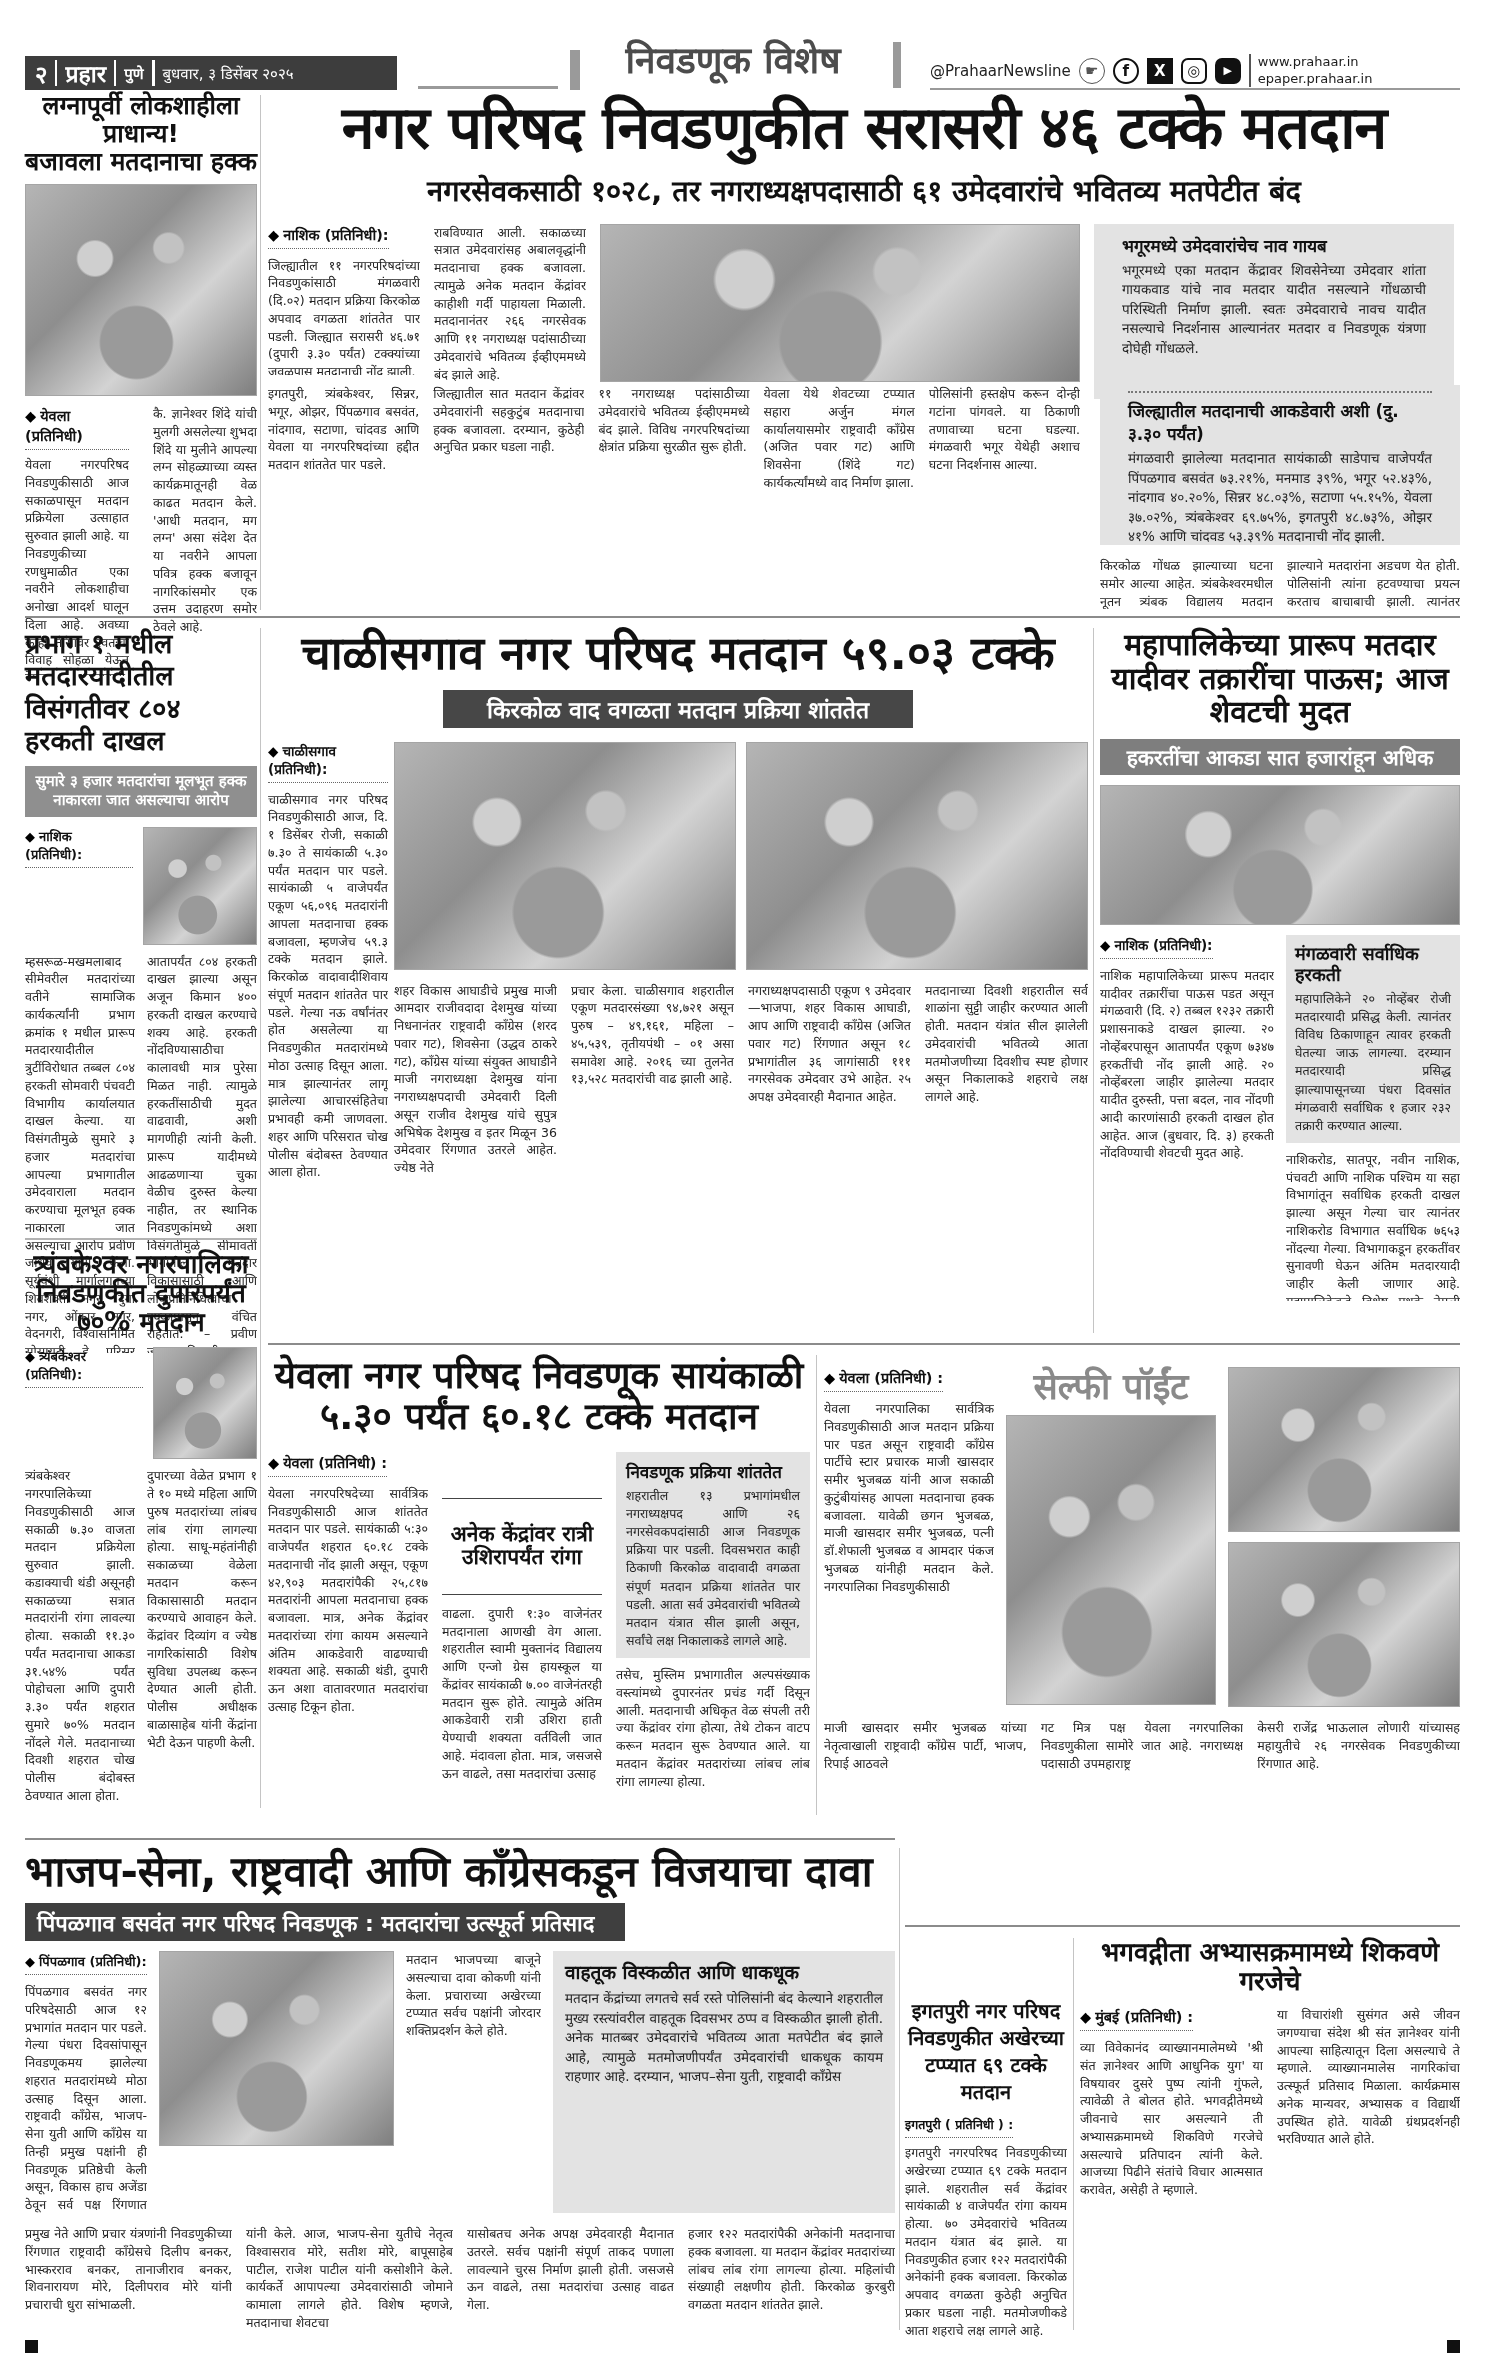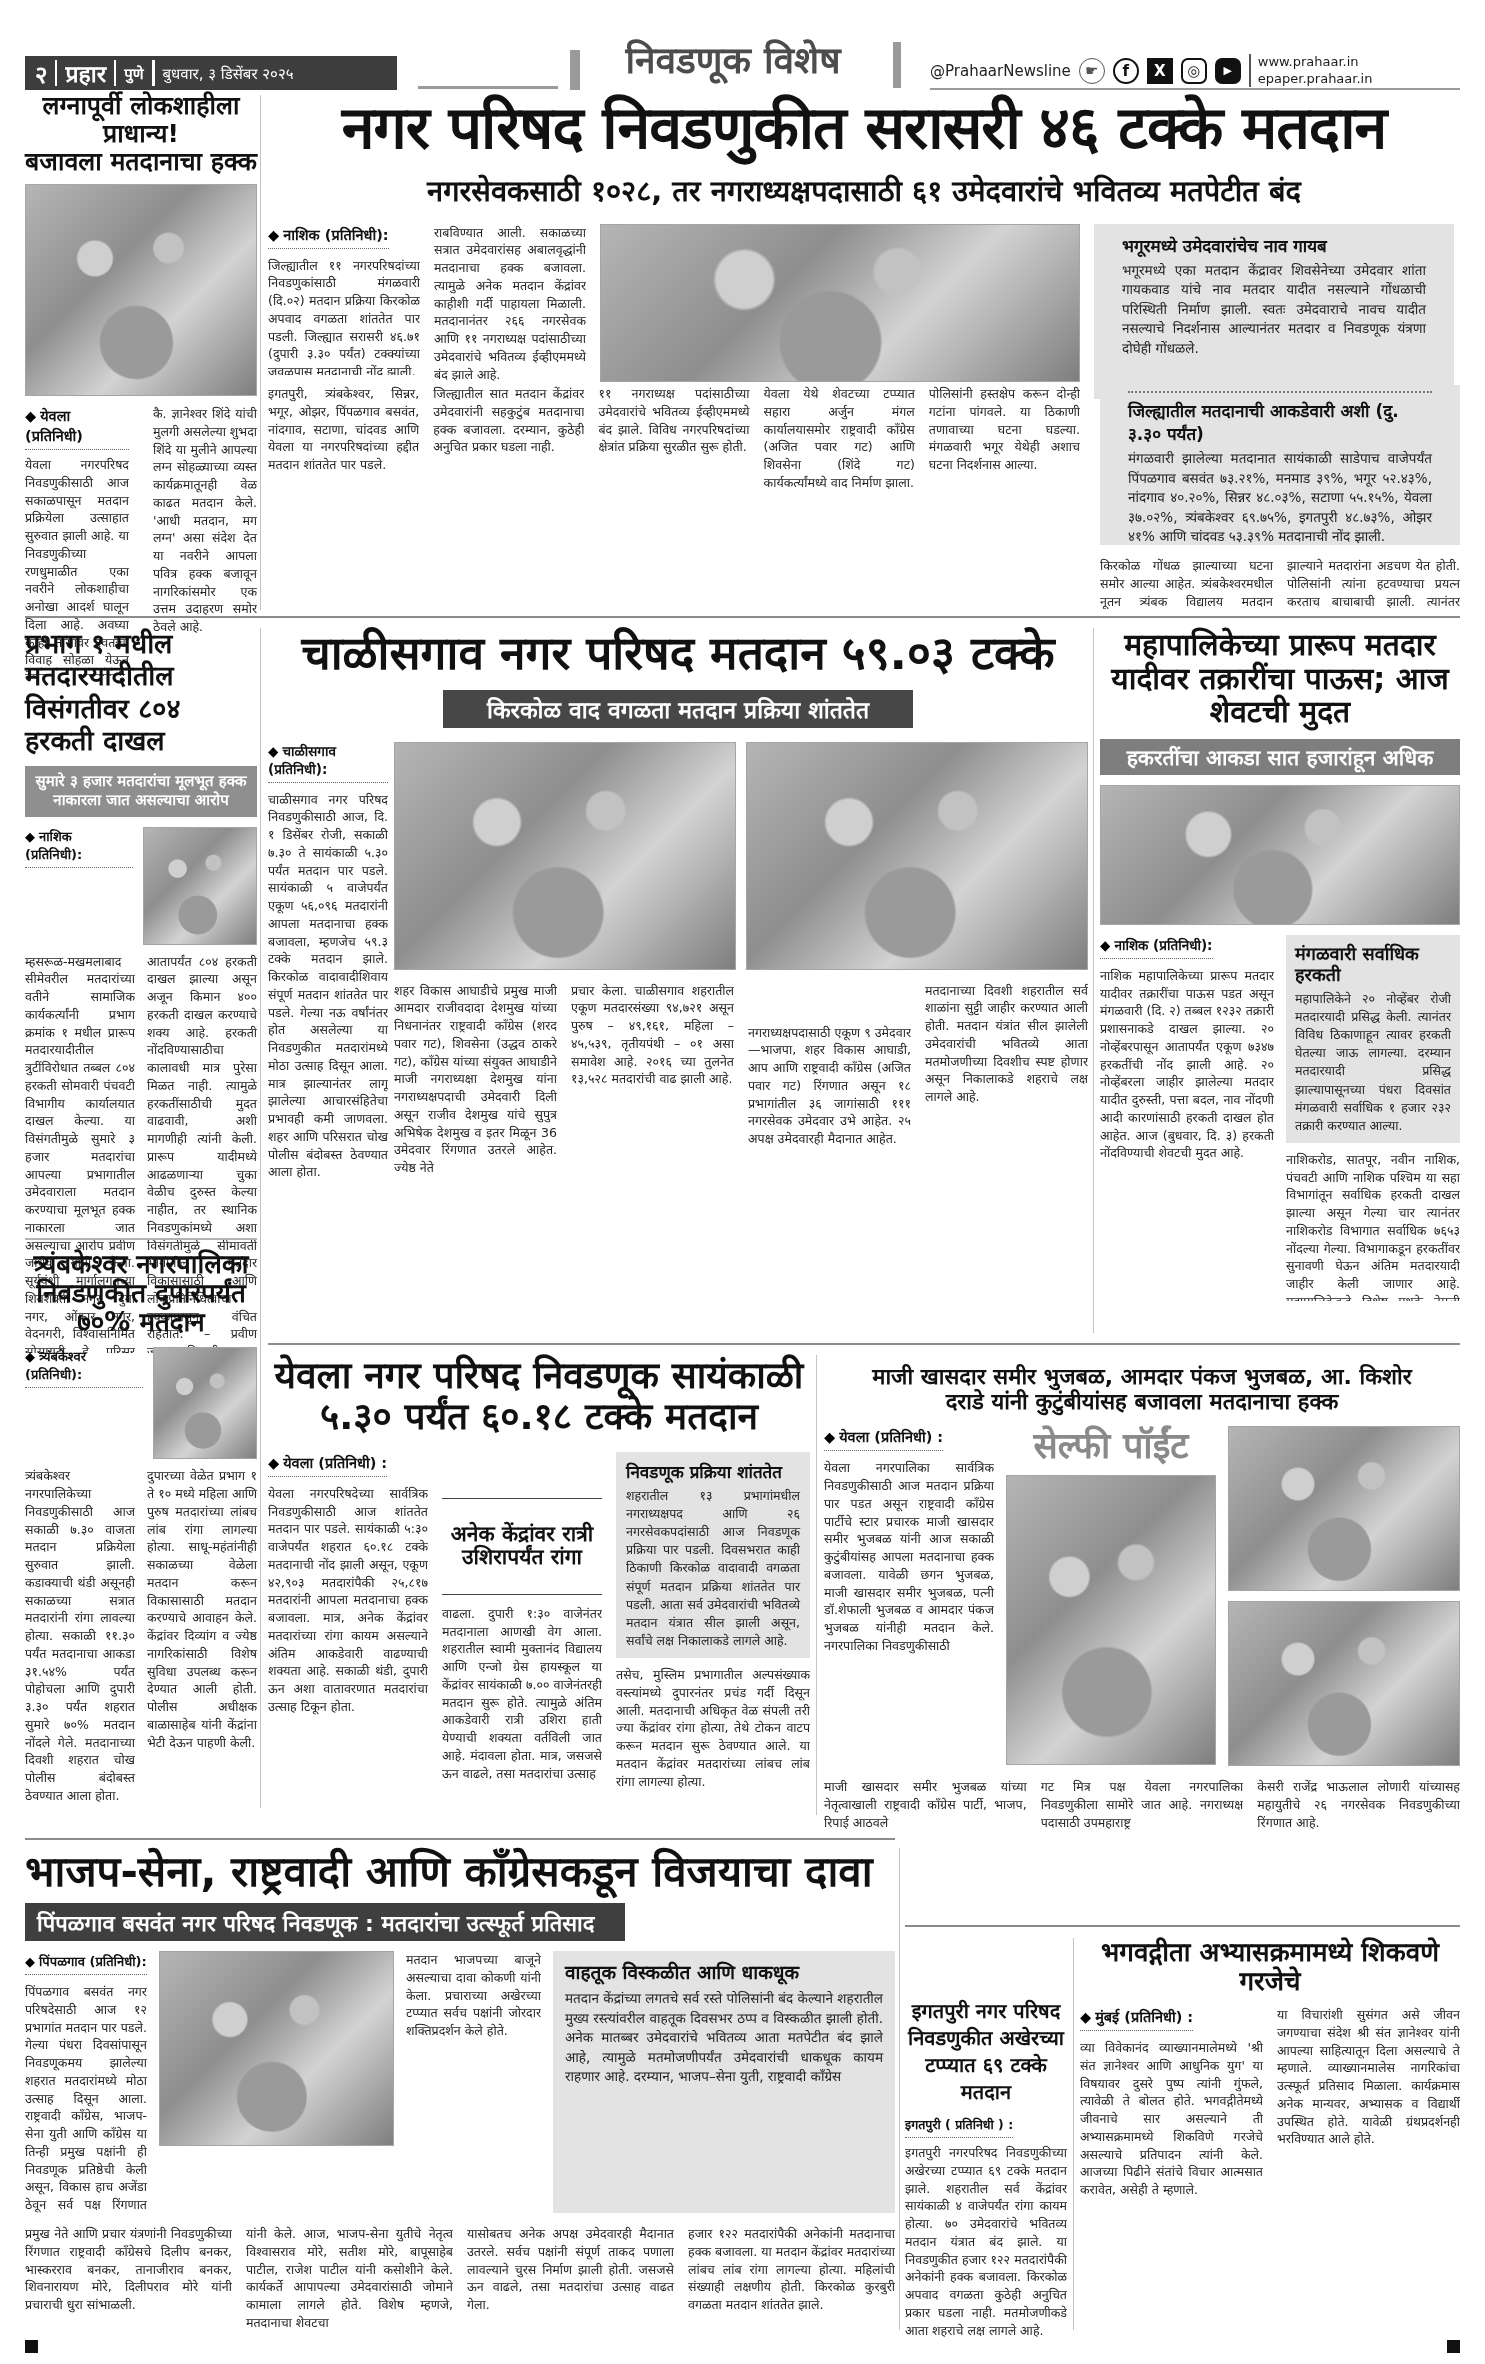--- a/index.html
+++ b/index.html
@@ -163,21 +163,21 @@
         <div class="body-text" style="margin-top:8px; height:500px; overflow:hidden;">चाळीसगाव नगर परिषद निवडणुकीसाठी आज, दि. १ डिसेंबर रोजी, सकाळी ७.३० ते सायंकाळी ५.३० पर्यंत मतदान पार पडले. सायंकाळी ५ वाजेपर्यंत एकूण ५६,०९६ मतदारांनी आपला मतदानाचा हक्क बजावला, म्हणजेच ५९.३ टक्के मतदान झाले. किरकोळ वादावादीशिवाय संपूर्ण मतदान शांततेत पार पडले. गेल्या नऊ वर्षांनंतर होत असलेल्या या निवडणुकीत मतदारांमध्ये मोठा उत्साह दिसून आला. मात्र झाल्यानंतर लागू झालेल्या आचारसंहितेचा प्रभावही कमी जाणवला. शहर आणि परिसरात चोख पोलीस बंदोबस्त ठेवण्यात आला होता.</div>
       </div>
       <div style="flex:1;">
         <div style="display:flex; gap:10px;">
           <div class="photo" style="flex:1; height:228px;"></div>
           <div class="photo" style="flex:1; height:228px;"></div>
         </div>
         <div class="cols" style="margin-top:12px;">
           <div class="c body-text" style="height:320px; overflow:hidden;">शहर विकास आघाडीचे प्रमुख माजी आमदार राजीवदादा देशमुख यांच्या निधनानंतर राष्ट्रवादी काँग्रेस (शरद पवार गट), शिवसेना (उद्धव ठाकरे गट), काँग्रेस यांच्या संयुक्त आघाडीने माजी नगराध्यक्षा देशमुख यांना नगराध्यक्षपदाची उमेदवारी दिली असून राजीव देशमुख यांचे सुपुत्र अभिषेक देशमुख व इतर मिळून 36 उमेदवार रिंगणात उतरले आहेत. ज्येष्ठ नेते</div>
           <div class="c body-text" style="height:320px; overflow:hidden;">प्रचार केला. चाळीसगाव शहरातील एकूण मतदारसंख्या ९४,७२१ असून पुरुष – ४९,१६१, महिला – ४५,५३९, तृतीयपंथी – ०१ असा समावेश आहे. २०१६ च्या तुलनेत १३,५२८ मतदारांची वाढ झाली आहे.</div>
-          <div class="c body-text" style="height:320px; overflow:hidden;margin-top:42px;">नगराध्यक्षपदासाठी एकूण ९ उमेदवार—भाजपा, शहर विकास आघाडी, आप आणि राष्ट्रवादी काँग्रेस (अजित पवार गट) रिंगणात असून १८ प्रभागांतील ३६ जागांसाठी १११ नगरसेवक उमेदवार उभे आहेत. २५ अपक्ष उमेदवारही मैदानात आहेत.</div>
+          <div class="c body-text" style="height:320px; overflow:hidden;">नगराध्यक्षपदासाठी एकूण ९ उमेदवार—भाजपा, शहर विकास आघाडी, आप आणि राष्ट्रवादी काँग्रेस (अजित पवार गट) रिंगणात असून १८ प्रभागांतील ३६ जागांसाठी १११ नगरसेवक उमेदवार उभे आहेत. २५ अपक्ष उमेदवारही मैदानात आहेत.</div>
           <div class="c body-text" style="height:320px; overflow:hidden;">मतदानाच्या दिवशी शहरातील सर्व शाळांना सुट्टी जाहीर करण्यात आली होती. मतदान यंत्रांत सील झालेली उमेदवारांची भवितव्ये आता मतमोजणीच्या दिवशीच स्पष्ट होणार असून निकालाकडे शहराचे लक्ष लागले आहे.</div>
         </div>
       </div>
     </div>
   </div>
 
   <div class="vr" style="left:1093px; top:628px; height:705px;"></div>
 
   <div class="abs" style="left:1100px; top:628px; width:360px; height:705px;">
     <div class="hl center" style="font-size:30px;">महापालिकेच्या प्रारूप मतदार यादीवर तक्रारींचा पाऊस; आज शेवटची मुदत</div>
@@ -217,21 +217,20 @@
           <div class="gb-body" style="font-size:12.5px;">शहरातील १३ प्रभागांमधील नगराध्यक्षपद आणि २६ नगरसेवकपदांसाठी आज निवडणूक प्रक्रिया पार पडली. दिवसभरात काही ठिकाणी किरकोळ वादावादी वगळता संपूर्ण मतदान प्रक्रिया शांततेत पार पडली. आता सर्व उमेदवारांची भवितव्ये मतदान यंत्रात सील झाली असून, सर्वांचे लक्ष निकालाकडे लागले आहे.</div>
         </div>
         <div class="body-text" style="margin-top:8px; height:170px; overflow:hidden;">तसेच, मुस्लिम प्रभागातील अल्पसंख्याक वस्त्यांमध्ये दुपारनंतर प्रचंड गर्दी दिसून आली. मतदानाची अधिकृत वेळ संपली तरी ज्या केंद्रांवर रांगा होत्या, तेथे टोकन वाटप करून मतदान सुरू ठेवण्यात आले. या मतदान केंद्रांवर मतदारांच्या लांबच लांब रांगा लागल्या होत्या.</div>
       </div>
     </div>
   </div>
 
   <div class="vr" style="left:816px; top:1355px; height:460px;"></div>
 
   <div class="abs" style="left:824px; top:1355px; width:636px; height:560px;">
-    <div class="hl center" style="font-size:22px; margin-top:10px; padding:0 30px;">माजी खासदार समीर भुजबळ, आमदार पंकज भुजबळ, आ. किशोर दराडे यांनी कुटुंबीयांसह बजावला मतदानाचा हक्क</div>
     <div style="display:flex; gap:12px; margin-top:12px;">
       <div style="width:170px;">
         <span class="byline"><span class="diamond">◆</span><span>येवला (प्रतिनिधी) :</span></span>
         <div class="body-text" style="margin-top:8px; height:300px; overflow:hidden;">येवला नगरपालिका सार्वत्रिक निवडणुकीसाठी आज मतदान प्रक्रिया पार पडत असून राष्ट्रवादी काँग्रेस पार्टीचे स्टार प्रचारक माजी खासदार समीर भुजबळ यांनी आज सकाळी कुटुंबीयांसह आपला मतदानाचा हक्क बजावला. यावेळी छगन भुजबळ, माजी खासदार समीर भुजबळ, पत्नी डॉ.शेफाली भुजबळ व आमदार पंकज भुजबळ यांनीही मतदान केले. नगरपालिका निवडणुकीसाठी</div>
       </div>
       <div style="width:210px;">
         <div class="hl center" style="font-size:36px; color:#8a8a8a;">सेल्फी पॉईंट</div>
         <div class="photo" style="width:210px; height:290px; margin-top:8px;"></div>
       </div>
       <div style="flex:1;">

